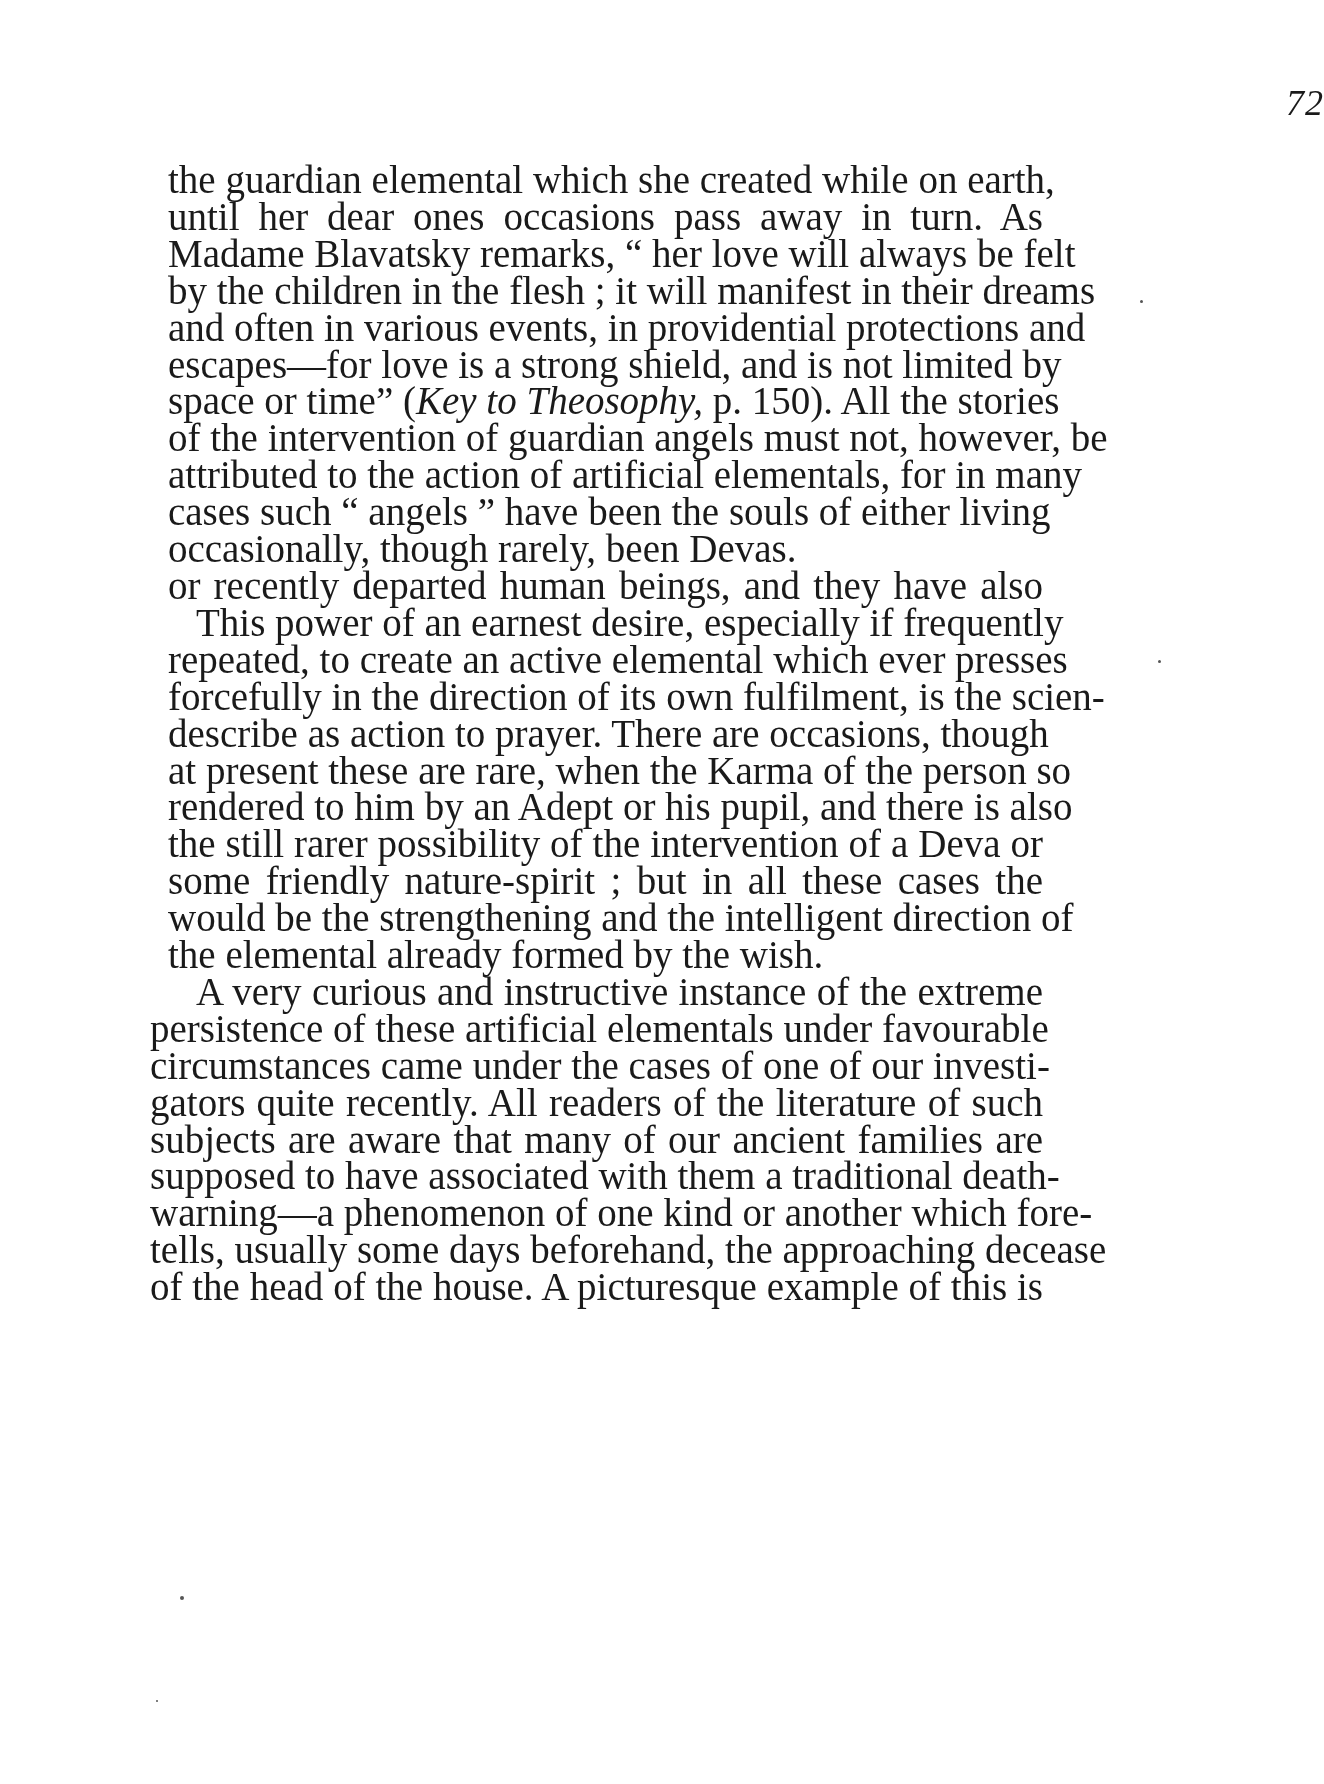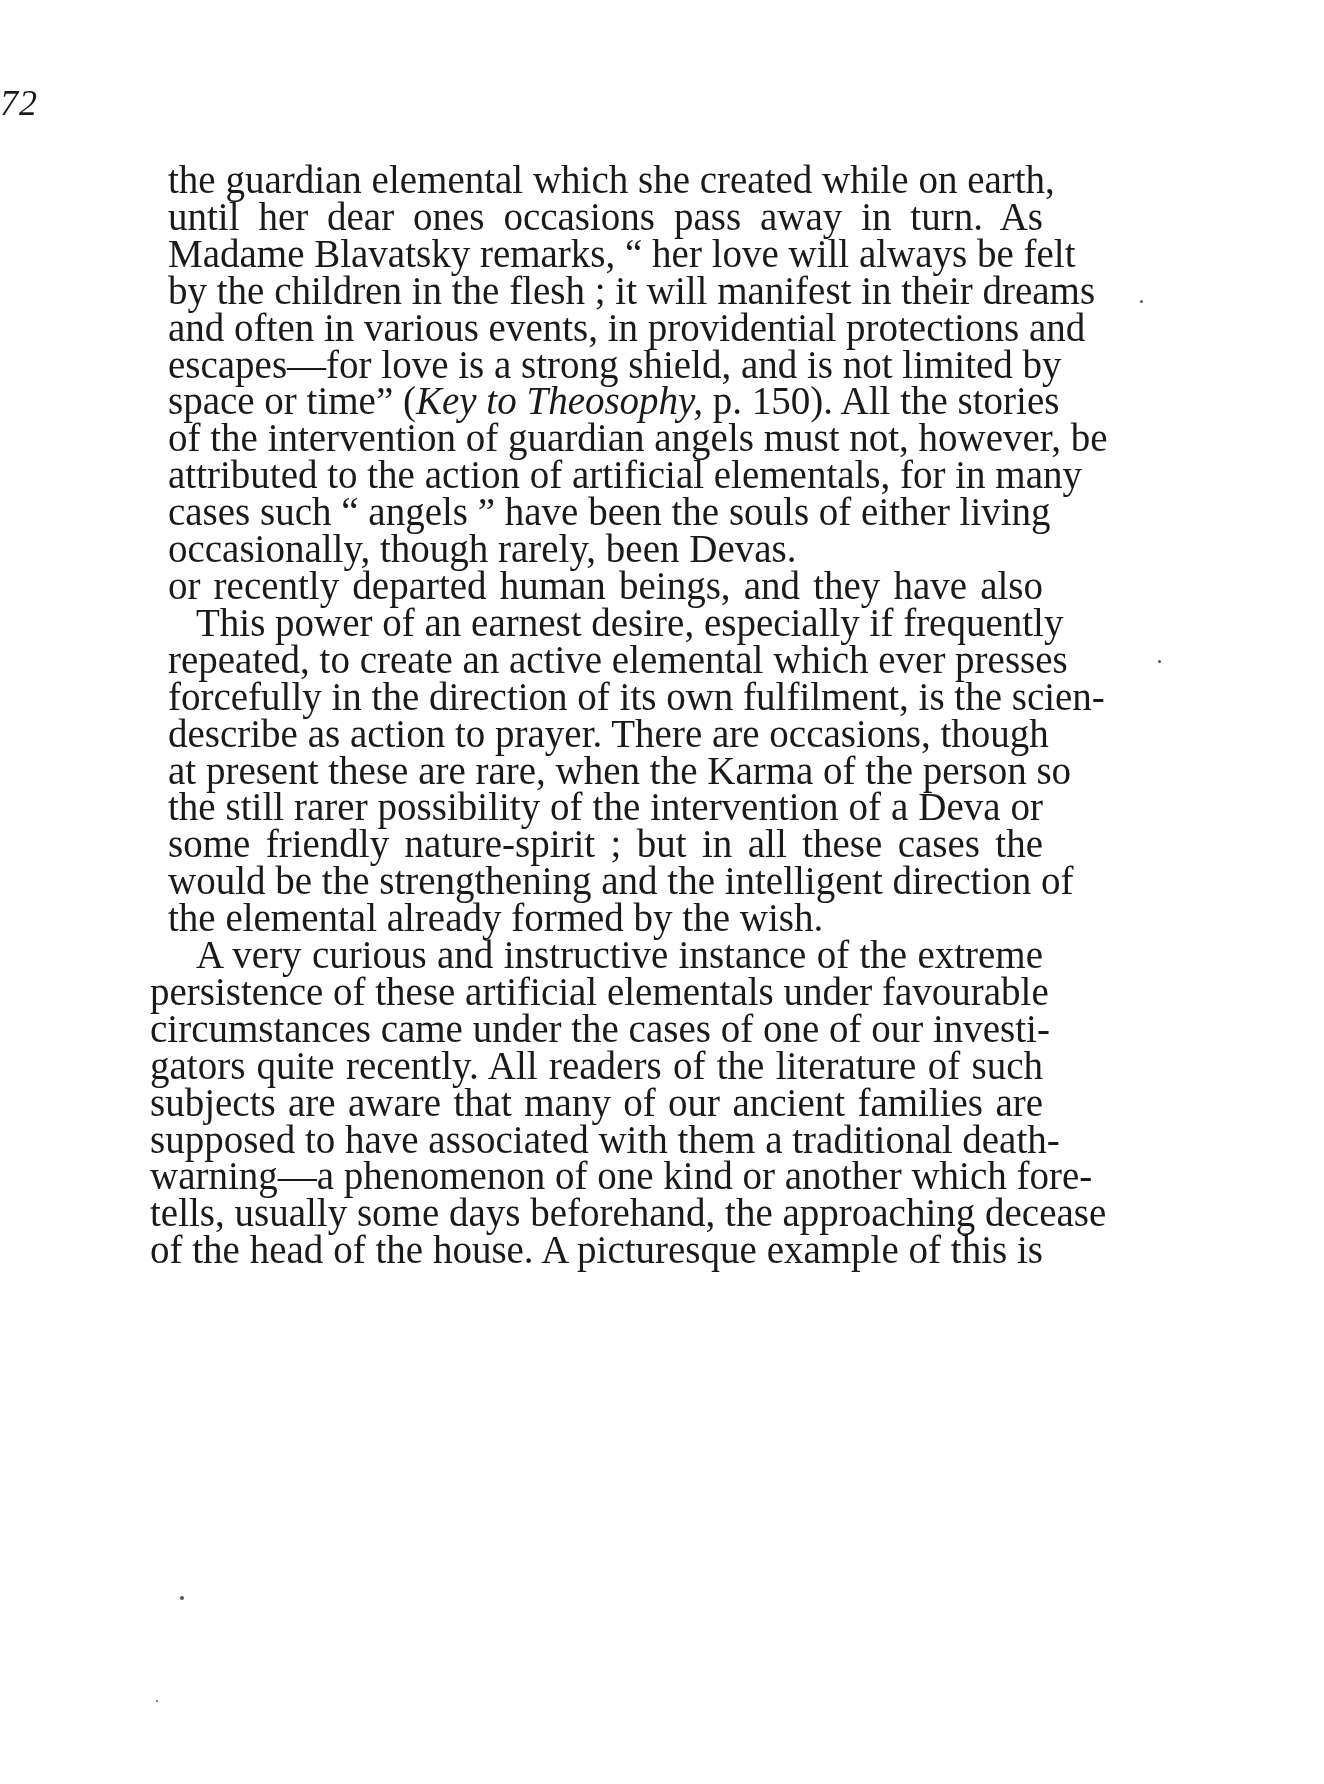--- a/index.html
+++ b/index.html
@@ -4,21 +4,21 @@
 <style>
   html, body { margin: 0; padding: 0; background: #ffffff; }
   body { width: 1324px; height: 1784px; position: relative; overflow: hidden; }
   .page {
     position: absolute; left: 0; top: 0; width: 1324px; height: 1784px;
     font-family: "Liberation Serif", "DejaVu Serif", serif;
     color: #1a1a1a;
   }
   .page-number {
     position: absolute; top: 82px; left: 0; width: 1324px;
-    text-align: left; font-size: 36px; font-style: italic; letter-spacing: 1px;
+    text-align: right; font-size: 36px; font-style: italic; letter-spacing: 1px;
   }
   .body-text {
     position: absolute; top: 162px; left: 168px; width: 875px;
     font-size: 39px; line-height: 36.9px;
   }
   .line { display: block; white-space: nowrap; text-align: justify; text-align-last: justify; }
   .line.last { text-align-last: left; }
   .indent { padding-left: 28px; }
   .outdent { margin-left: -18px; }
   .speck { position: absolute; background: #555; border-radius: 50%; }
@@ -39,20 +39,21 @@
       <span class="line">of the intervention of guardian angels must not, however, be</span>
       <span class="line">attributed to the action of artificial elementals, for in many</span>
       <span class="line">cases such “ angels ” have been the souls of either living</span>
       <span class="line last">occasionally, though rarely, been Devas.</span>
       <span class="line">or recently departed human beings, and they have also</span>
       <span class="line indent">This power of an earnest desire, especially if frequently</span>
       <span class="line">repeated, to create an active elemental which ever presses</span>
       <span class="line">forcefully in the direction of its own fulfilment, is the scien-</span>
       <span class="line">describe as action to prayer. There are occasions, though</span>
       <span class="line">at present these are rare, when the Karma of the person so</span>
+      <span class="line">rendered to him by an Adept or his pupil, and there is also</span>
       <span class="line">the still rarer possibility of the intervention of a Deva or</span>
       <span class="line">some friendly nature-spirit ; but in all these cases the</span>
       <span class="line">would be the strengthening and the intelligent direction of</span>
       <span class="line last">the elemental already formed by the wish.</span>
       <span class="line indent">A very curious and instructive instance of the extreme</span>
       <span class="line outdent">persistence of these artificial elementals under favourable</span>
       <span class="line outdent">circumstances came under the cases of one of our investi-</span>
       <span class="line outdent">gators quite recently. All readers of the literature of such</span>
       <span class="line outdent">subjects are aware that many of our ancient families are</span>
       <span class="line outdent">supposed to have associated with them a traditional death-</span>

